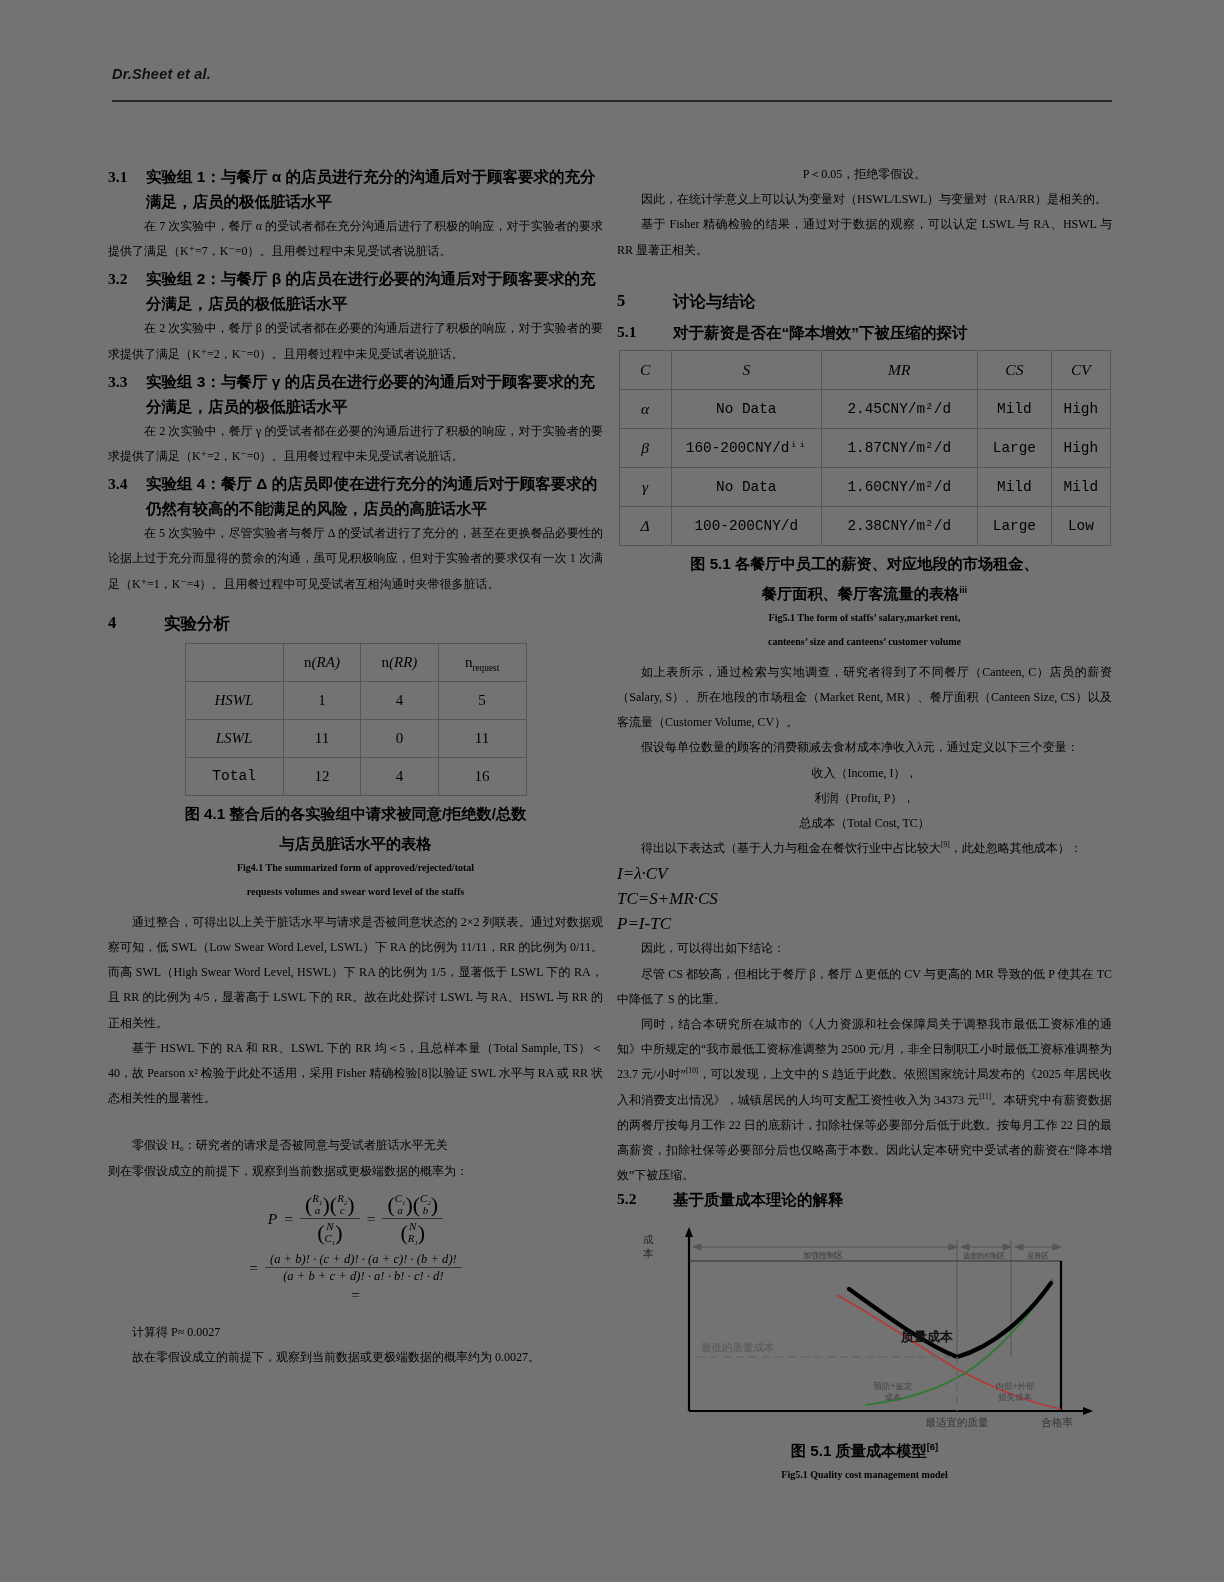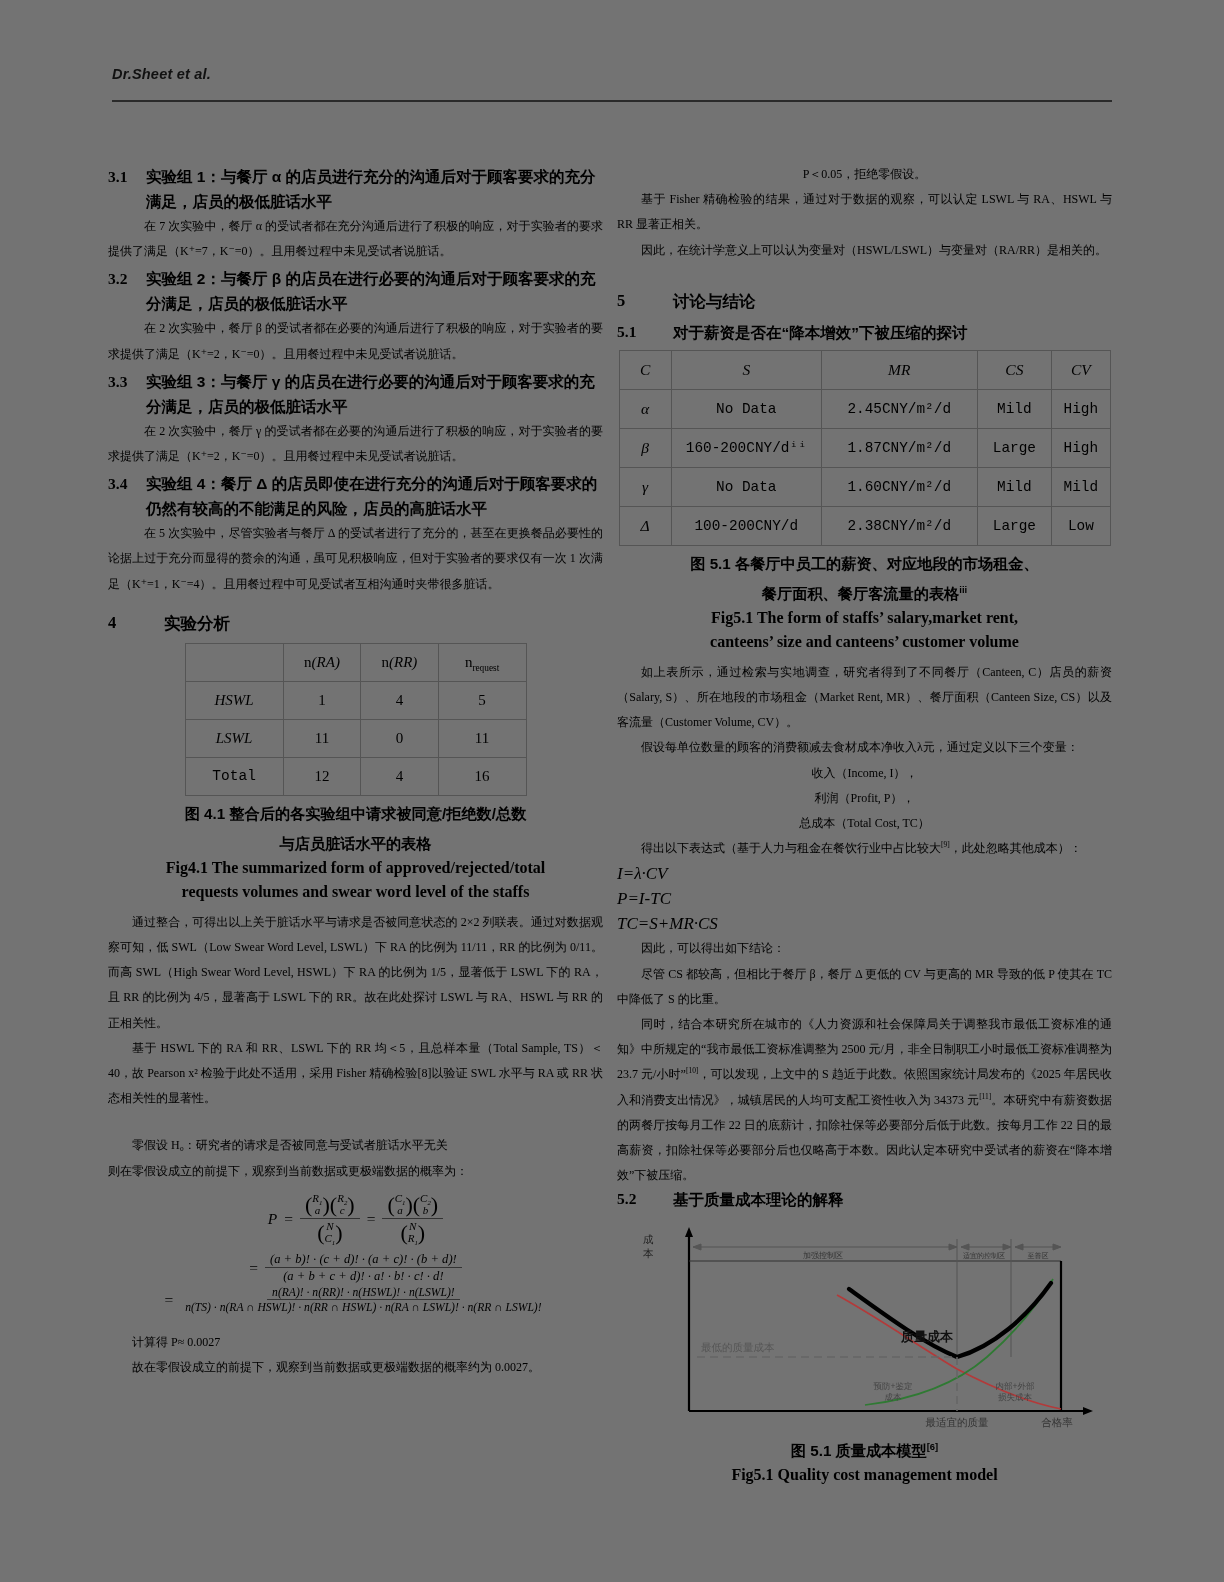--- a/index.html
+++ b/index.html
@@ -148,21 +148,21 @@
     font-weight: bold;
     font-family: "Liberation Sans", sans-serif;
     font-size: 15.2px;
     line-height: 24px;
     margin-top: 6px;
   }
   .cap-en {
     text-align: center;
     font-weight: bold;
     font-family: "Liberation Serif", serif;
-    font-size: 16px;
+    font-size: 10px;
     line-height: 24px;
   }
 
   
   .math { text-align: center; margin: 8px 0; font-family: "Liberation Serif", serif; }
   .mline { display: flex; justify-content: center; align-items: center; gap: 7px; font-size: 15.5px; font-style: italic; }
   .frac { display: inline-flex; flex-direction: column; align-items: center; vertical-align: middle; }
   .frac .num { padding: 0 5px; border-bottom: 1.2px solid #333; }
   .frac .den { padding: 1px 5px 0 5px; }
   .binom { display: inline-flex; flex-direction: column; align-items: center; font-size: 11px; line-height: 1.05; }
@@ -321,36 +321,32 @@
         <div class="mline" style="margin-top:6px">
           <span style="font-style:normal">=</span>
           <span class="frac">
             <span class="num small-f">(a + b)! · (c + d)! · (a + c)! · (b + d)!</span>
             <span class="den small-f">(a + b + c + d)! · a! · b! · c! · d!</span>
           </span>
         </div>
 
         <div class="mline" style="margin-top:2px">
           <span style="font-style:normal">=</span>
-          <span class="frac">
-            <span class="num tiny-f">n(RA)! · n(RR)! · n(HSWL)! · n(LSWL)!</span>
-            <span class="den tiny-f">n(TS) · n(RA ∩ HSWL)! · n(RR ∩ HSWL) · n(RA ∩ LSWL)! · n(RR ∩ LSWL)!</span>
-          </span>
         </div>
       </div>
 
       <p class="ind" style="margin-top:16px">计算得 P≈ 0.0027</p>
       <p class="ind">故在零假设成立的前提下，观察到当前数据或更极端数据的概率约为 0.0027。</p>
     </div>
 
     <div class="col col-right">
 
       <p class="ctr">P＜0.05，拒绝零假设。</p>
+      <p class="ind">因此，在统计学意义上可以认为变量对（HSWL/LSWL）与变量对（RA/RR）是相关的。</p>
       <p class="ind">基于 Fisher 精确检验的结果，通过对于数据的观察，可以认定 LSWL 与 RA、HSWL 与 RR 显著正相关。</p>
-      <p class="ind">因此，在统计学意义上可以认为变量对（HSWL/LSWL）与变量对（RA/RR）是相关的。</p>
 
       <div class="h1" style="margin-top:28px">
         <span class="n">5</span>
         <span class="t">讨论与结论</span>
       </div>
 
       <div class="h2">
         <span class="n">5.1</span>
         <span class="t">对于薪资是否在“降本增效”下被压缩的探讨</span>
       </div>
@@ -405,22 +401,22 @@
       <p class="ind" style="margin-top:6px">如上表所示，通过检索与实地调查，研究者得到了不同餐厅（Canteen, C）店员的薪资（Salary, S）、所在地段的市场租金（Market Rent, MR）、餐厅面积（Canteen Size, CS）以及客流量（Customer Volume, CV）。</p>
       <p class="ind">假设每单位数量的顾客的消费额减去食材成本净收入λ元，通过定义以下三个变量：</p>
 
       <p class="ctr">收入（Income, I），</p>
       <p class="ctr">利润（Profit, P），</p>
       <p class="ctr">总成本（Total Cost, TC）</p>
 
       <p class="ind"><span>得出以下表达式（基于人力与租金在餐饮行业中占比较大</span><sup>[9]</sup><span>，此处忽略其他成本）：</span></p>
 
       <p class="eqline">I=λ·CV</p>
+      <p class="eqline">TC=S+MR·CS</p>
       <p class="eqline">P=I-TC</p>
-      <p class="eqline">TC=S+MR·CS</p>
 
       <p class="ind">因此，可以得出如下结论：</p>
       <p class="ind">尽管 CS 都较高，但相比于餐厅 β，餐厅 Δ 更低的 CV 与更高的 MR 导致的低 P 使其在 TC 中降低了 S 的比重。</p>
 
       <p class="ind"><span>同时，结合本研究所在城市的《人力资源和社会保障局关于调整我市最低工资标准的通知》中所规定的“我市最低工资标准调整为 2500 元/月，非全日制职工小时最低工资标准调整为 23.7 元/小时”</span><sup>[10]</sup><span>，可以发现，上文中的 S 趋近于此数。依照国家统计局发布的《2025 年居民收入和消费支出情况》，城镇居民的人均可支配工资性收入为 34373 元</span><sup>[11]</sup><span>。本研究中有薪资数据的两餐厅按每月工作 22 日的底薪计，扣除社保等必要部分后低于此数。按每月工作 22 日的最高薪资，扣除社保等必要部分后也仅略高于本数。因此认定本研究中受试者的薪资在“降本增效”下被压缩。</span></p>
 
       <div class="h2" style="margin-top:2px">
         <span class="n">5.2</span>
         <span class="t">基于质量成本理论的解释</span>
       </div>

